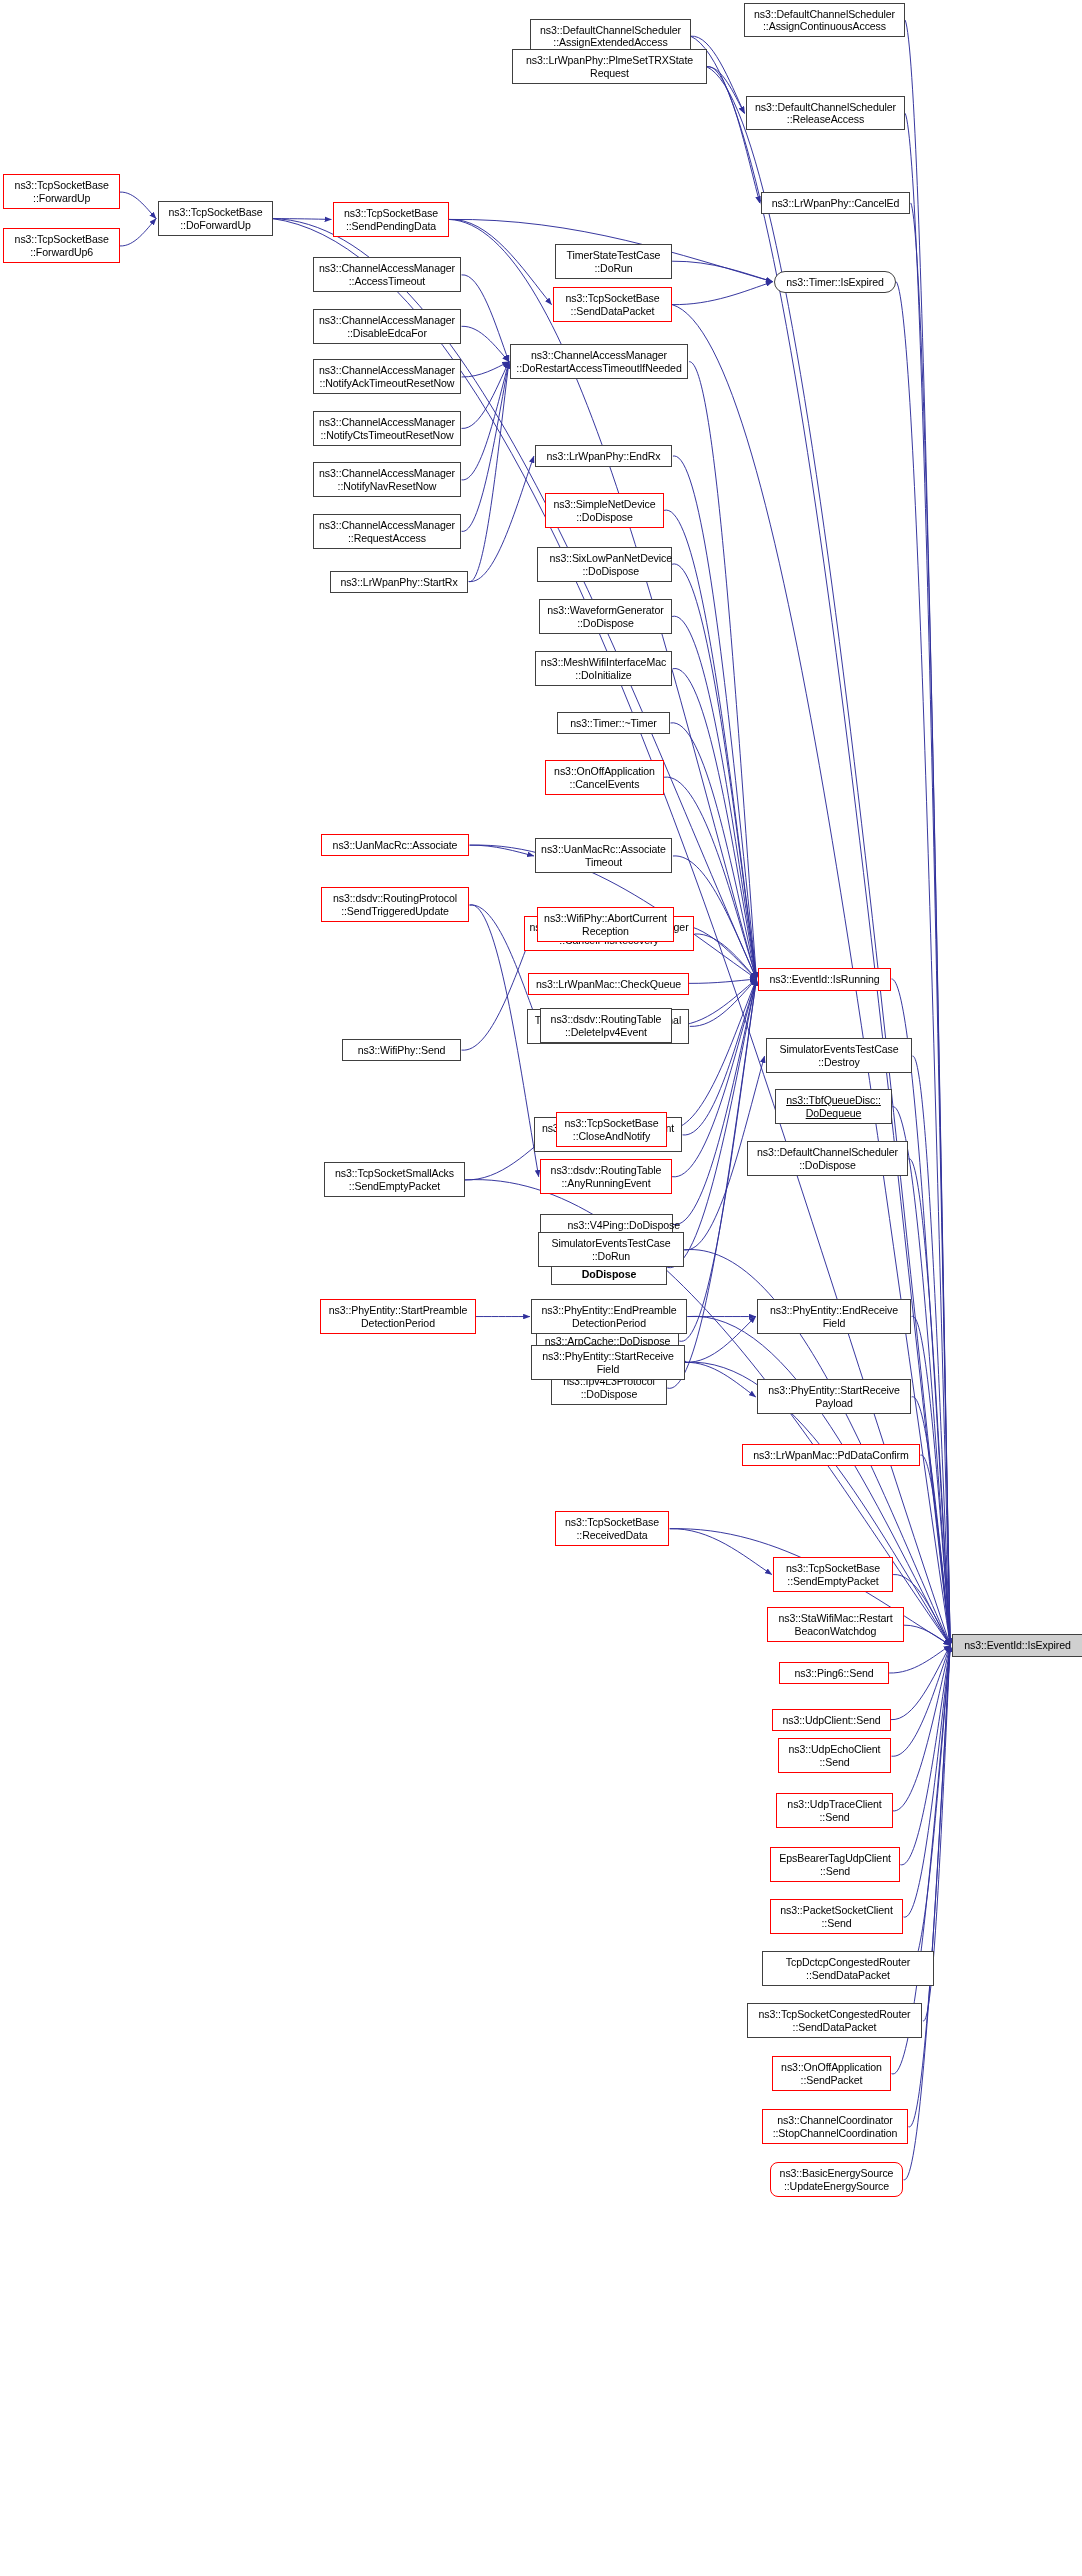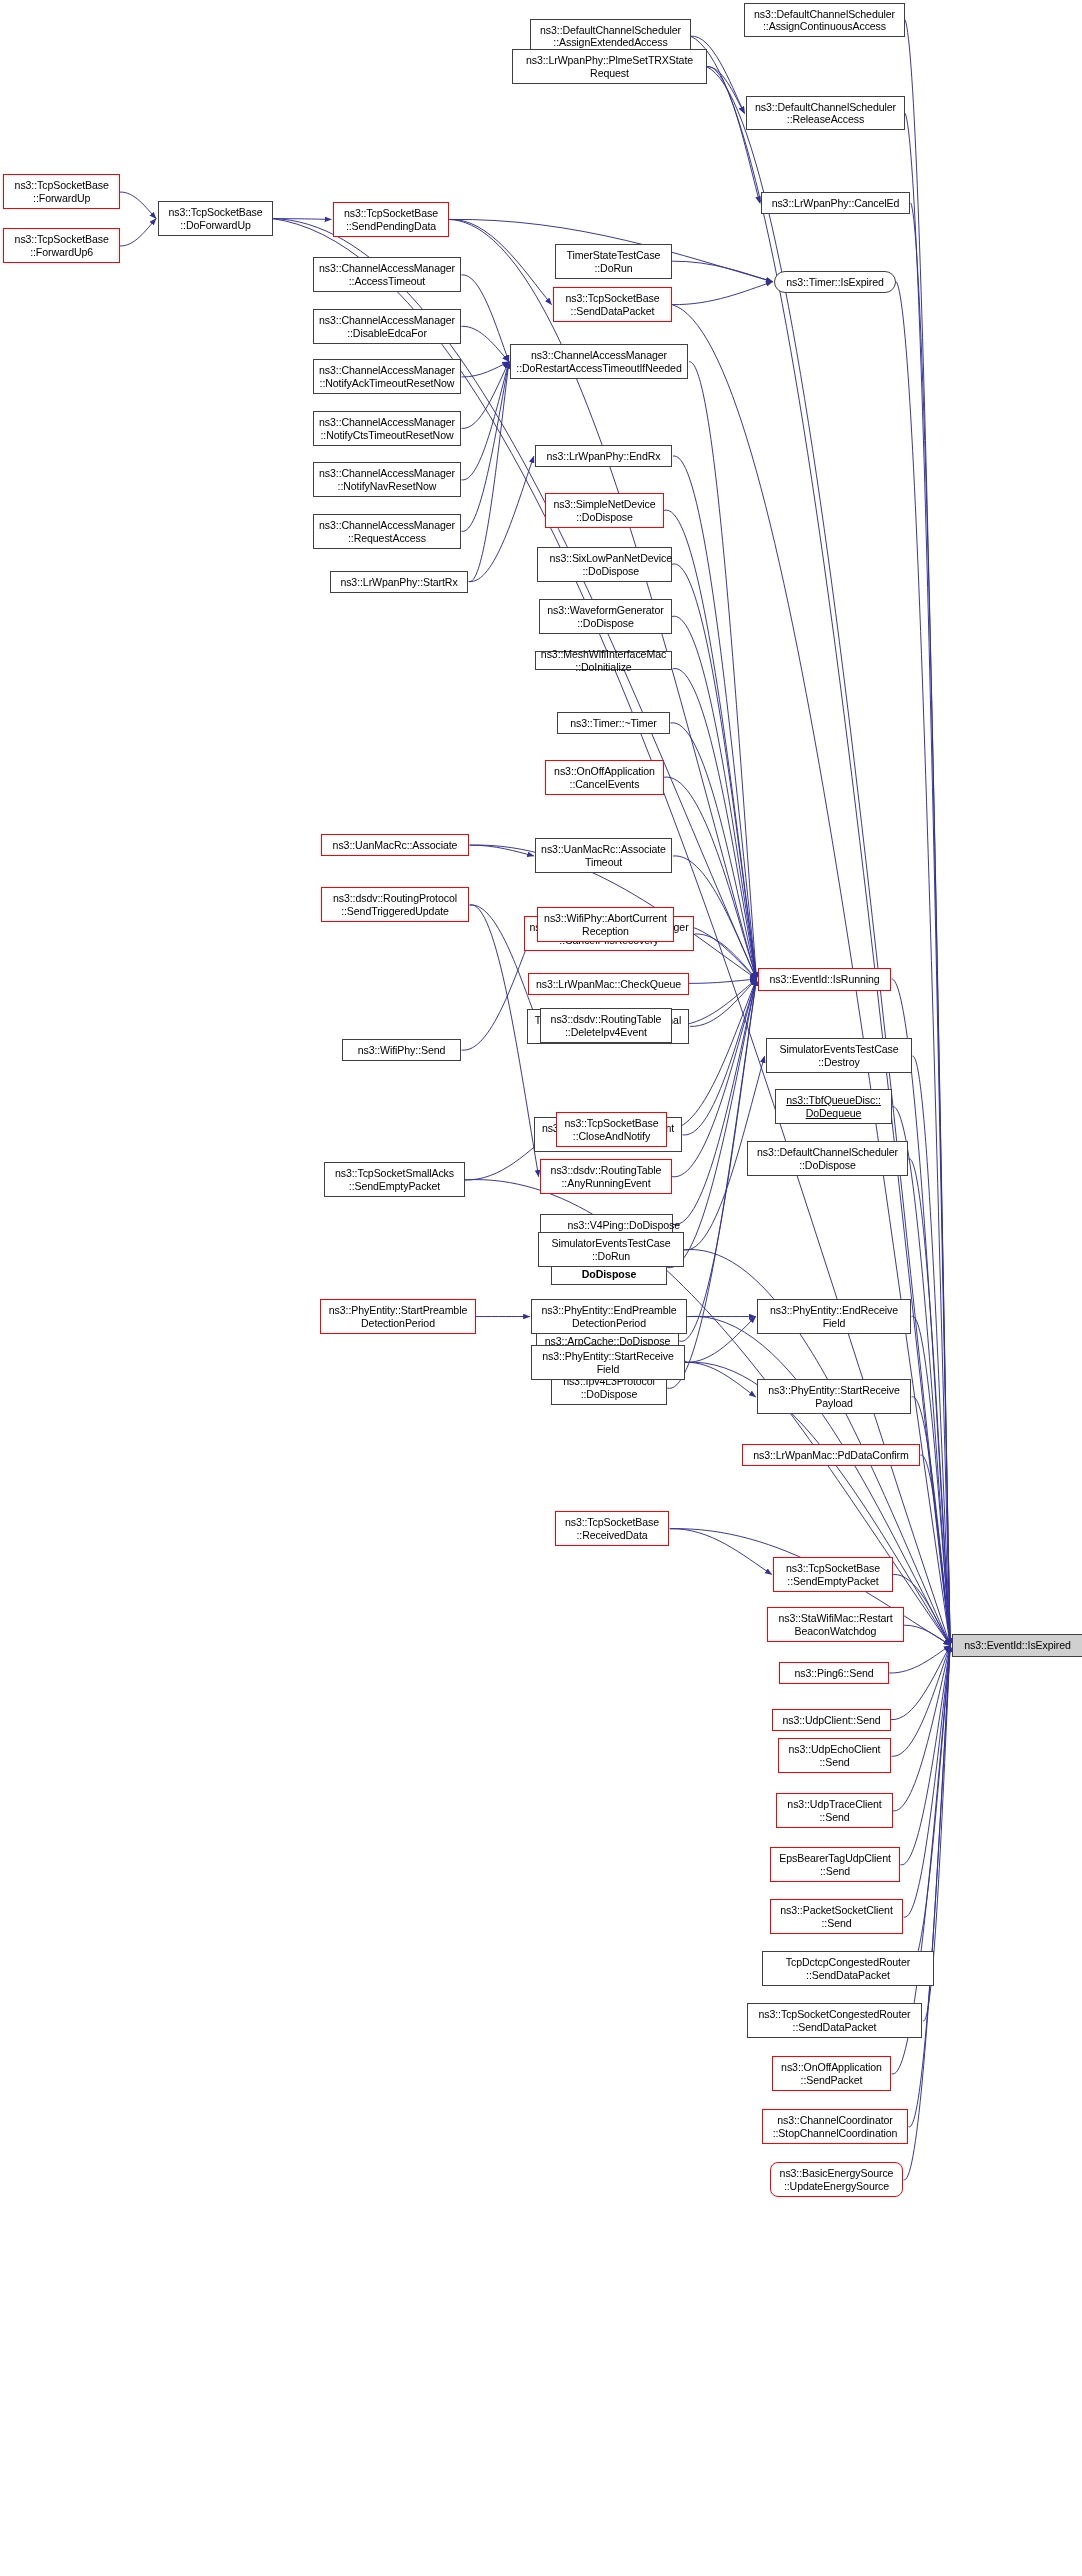--- a/index.html
+++ b/index.html
@@ -169,21 +169,21 @@
 ::SendDataPacket</div>
       <div class="node" style="left: 510px; top: 344px; width: 178px; height: 35px;">ns3::ChannelAccessManager
 ::DoRestartAccessTimeoutIfNeeded</div>
       <div class="node" style="left: 535px; top: 445px; width: 137px; height: 22px;">ns3::LrWpanPhy::EndRx</div>
       <div class="node red" style="left: 545px; top: 493px; width: 119px; height: 35px;">ns3::SimpleNetDevice
 ::DoDispose</div>
       <div class="node" style="left: 537px; top: 547px; width: 135px; height: 35px; padding-left: 14px;">ns3::SixLowPanNetDevice
 ::DoDispose</div>
       <div class="node" style="left: 539px; top: 599px; width: 133px; height: 35px;">ns3::WaveformGenerator
 ::DoDispose</div>
-      <div class="node" style="left: 535px; top: 651px; width: 137px; height: 19px;">ns3::MeshWifiInterfaceMac
+      <div class="node" style="left: 535px; top: 651px; width: 137px; height: 35px;">ns3::MeshWifiInterfaceMac
 ::DoInitialize</div>
       <div class="node" style="left: 557px; top: 712px; width: 113px; height: 22px;">ns3::Timer::~Timer</div>
       <div class="node red" style="left: 545px; top: 760px; width: 119px; height: 35px;">ns3::OnOffApplication
 ::CancelEvents</div>
       <div class="node red" style="left: 321px; top: 834px; width: 148px; height: 22px;">ns3::UanMacRc::Associate</div>
       <div class="node" style="left: 535px; top: 838px; width: 137px; height: 35px;">ns3::UanMacRc::Associate
 Timeout</div>
       <div class="node red" style="left: 524px; top: 916px; width: 170px; height: 35px;">ns3::QosFrameExchangeManager
 ::CancelPifsRecovery</div>
       <div class="node red" style="left: 528px; top: 973px; width: 161px; height: 22px;">ns3::LrWpanMac::CheckQueue</div>

